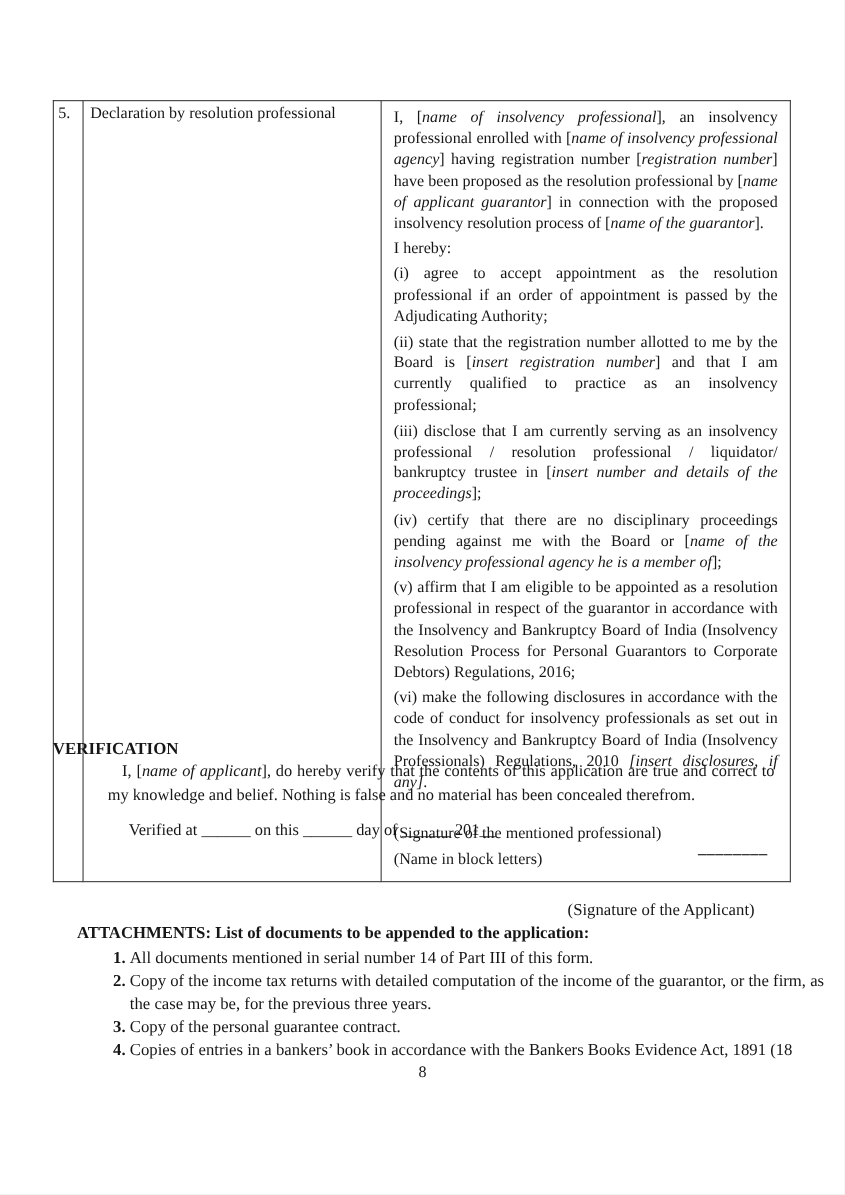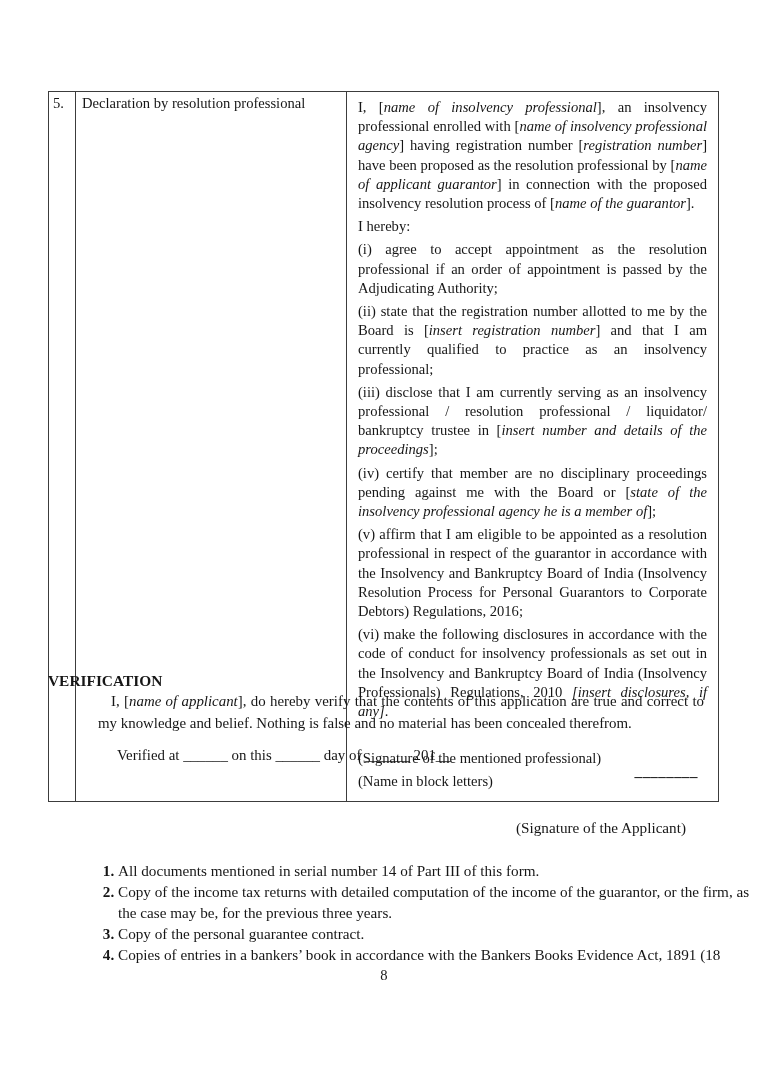--- a/index.html
+++ b/index.html
@@ -77,41 +77,42 @@
     <tbody>
       <tr>
         <td class="col-num">5.</td>
         <td class="col-title">Declaration by resolution professional</td>
         <td class="col-content">
             <p><span>I, [</span><span class="it">name of insolvency professional</span><span>], an insolvency professional enrolled with [</span><span class="it">name of insolvency professional agency</span><span>] having registration number [</span><span class="it">registration number</span><span>] have been proposed as the resolution professional by [</span><span class="it">name of applicant guarantor</span><span>] in connection with the proposed insolvency resolution process of [</span><span class="it">name of the guarantor</span><span>].</span></p>
             <p><span>I hereby:</span></p>
             <p><span>(i) agree to accept appointment as the resolution professional if an order of appointment is passed by the Adjudicating Authority;</span></p>
             <p><span>(ii) state that the registration number allotted to me by the Board is [</span><span class="it">insert registration number</span><span>] and that I am currently qualified to practice as an insolvency professional;</span></p>
             <p><span>(iii) disclose that I am currently serving as an insolvency professional / resolution professional / liquidator/ bankruptcy trustee in [</span><span class="it">insert number and details of the proceedings</span><span>];</span></p>
-            <p><span>(iv) certify that member are no disciplinary proceedings pending against me with the Board or [</span><span class="it">state of the insolvency professional agency he is a member of</span><span>];</span></p>
+            <p><span>(iv) certify that there are no disciplinary proceedings pending against me with the Board or [</span><span class="it">name of the insolvency professional agency he is a member of</span><span>];</span></p>
             <p><span>(v) affirm that I am eligible to be appointed as a resolution professional in respect of the guarantor in accordance with the Insolvency and Bankruptcy Board of India (Insolvency Resolution Process for Personal Guarantors to Corporate Debtors) Regulations, 2016;</span></p>
             <p><span>(vi) make the following disclosures in accordance with the code of conduct for insolvency professionals as set out in the Insolvency and Bankruptcy Board of India (Insolvency Professionals) Regulations, 2010 </span><span class="it">[insert disclosures, if any]</span><span>.</span></p>
             <p><span>&nbsp;</span></p>
             <p><span>(Signature of the mentioned professional)</span></p>
             <p><span>(Name in block letters)</span></p>
           </td>
       </tr>
     </tbody>
   </table>
 
   <h3 class="ver-heading">VERIFICATION</h3>
 
   <p class="ver-body"><span>I, [</span><span class="it">name of applicant</span><span>], do hereby verify that the contents of this application are true and correct to my knowledge and belief. Nothing is false and no material has been concealed therefrom.</span></p>
 
   <p class="verified-line">Verified at ______ on this ______ day of ______ 201__</p>
 
   <p class="sig-rule">________</p>
 
   <p class="sig-label">(Signature of the Applicant)</p>
 
+  <p class="att-heading">ATTACHMENTS: List of documents to be appended to the application:</p>
 
   <ol class="att-list">
       <li>All documents mentioned in serial number 14 of Part III of this form.</li>
       <li>Copy of the income tax returns with detailed computation of the income of the guarantor, or the firm, as the case may be, for the previous three years.</li>
       <li>Copy of the personal guarantee contract.</li>
       <li>Copies of entries in a bankers’ book in accordance with the Bankers Books Evidence Act, 1891 (18</li>
     </ol>
 
   <p class="page-number">8</p>
 

